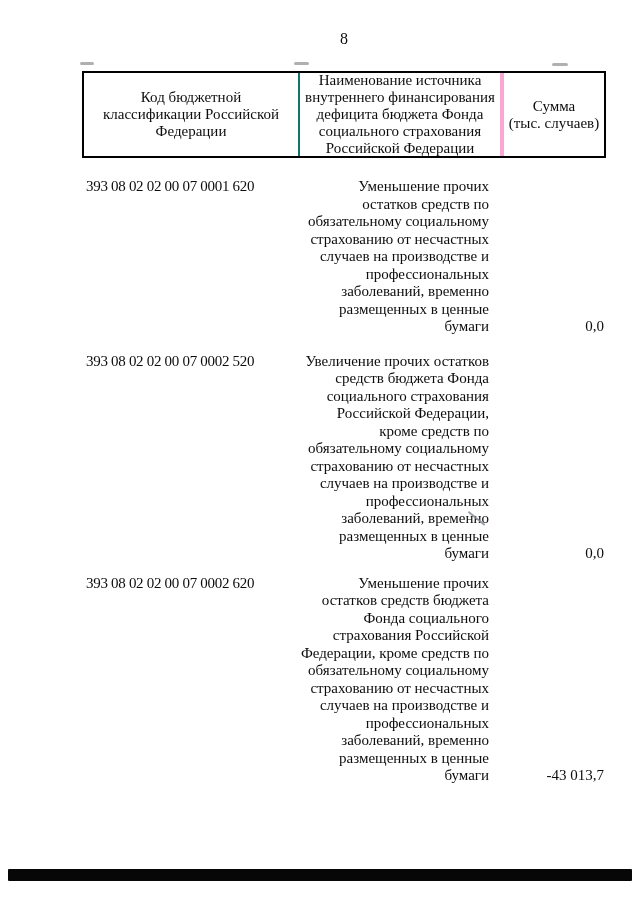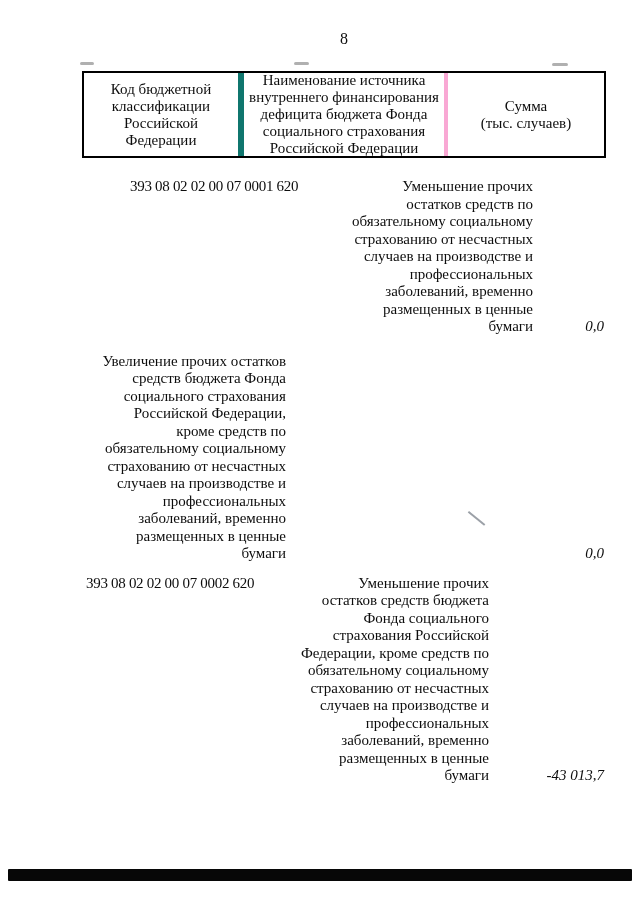--- a/index.html
+++ b/index.html
@@ -36,36 +36,36 @@
     display: flex;
     align-items: center;
     justify-content: center;
     text-align: center;
     font-size: 15px;
     line-height: 17px;
     white-space: pre-line;
     box-sizing: border-box;
     overflow: hidden;
   }
-  .hcell-code   { width: 160px; border-right: 6px solid #0f766e; }
+  .hcell-code   { width: 216px; border-right: 2px solid #0f766e; }
   .hcell-source { width: 204px; border-right: 4px solid #f9a8d4; padding: 0 1px; }
   .hcell-sum    { flex: 1; }
   
   .table-body {
     position: absolute;
     top: 178px;
     left: 82px;
     width: 524px;
   }
   .trow {
     display: flex;
     font-size: 15px;
     line-height: 17.5px;
   }
-  .trow-1 { margin-bottom: 17px; margin-left: 44px; }
+  .trow-1 { margin-bottom: 17px; }
   .trow-2 { margin-bottom: 12px; }
   .cell-code {
     width: 203px;
     padding-left: 4px;
     box-sizing: border-box;
     white-space: nowrap;
     letter-spacing: -0.3px;
   }
   .cell-source {
     width: 204px;
@@ -75,21 +75,20 @@
     text-align: right;
   }
   .cell-sum {
     flex: 1;
     display: flex;
     align-items: flex-end;
     justify-content: flex-end;
     padding-right: 2px;
     box-sizing: border-box;
     white-space: nowrap;
-    font-style: italic;
   }
   
   .smudge {
     position: absolute;
     height: 3px;
     background: #8f8f8f;
     border-radius: 2px;
     opacity: 0.7;
   }
   .smudge-1 { top: 62px; left: 80px;  width: 14px; }
@@ -150,20 +149,21 @@
 страхованию от несчастных
 случаев на производстве и
 профессиональных
 заболеваний, временно
 размещенных в ценные
 бумаги</div>
       <div class="cell-sum">0,0</div>
     </div>
 
     <div class="trow trow-2">
+      <div class="cell-code">393 08 02 02 00 07 0002 520</div>
       <div class="cell-source">Увеличение прочих остатков
 средств бюджета Фонда
 социального страхования
 Российской Федерации,
 кроме средств по
 обязательному социальному
 страхованию от несчастных
 случаев на производстве и
 профессиональных
 заболеваний, временно

